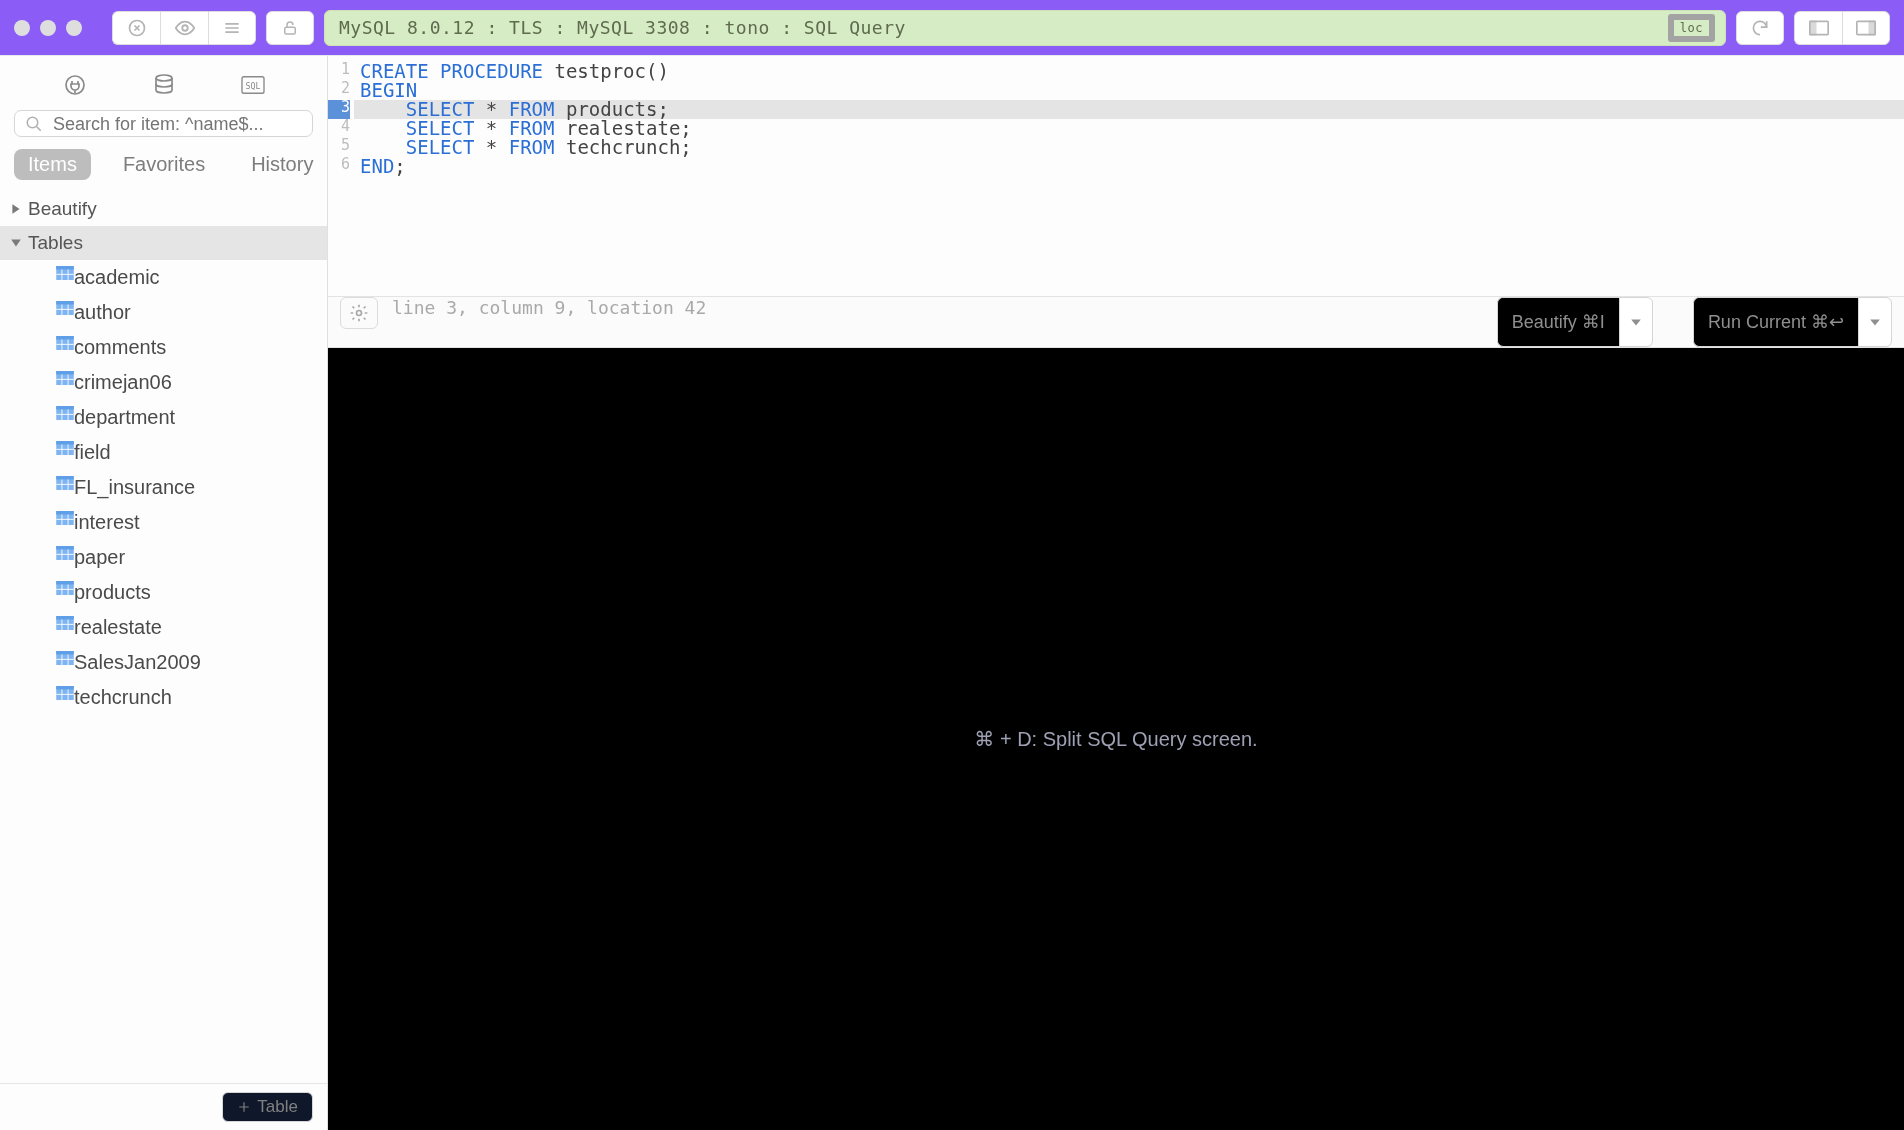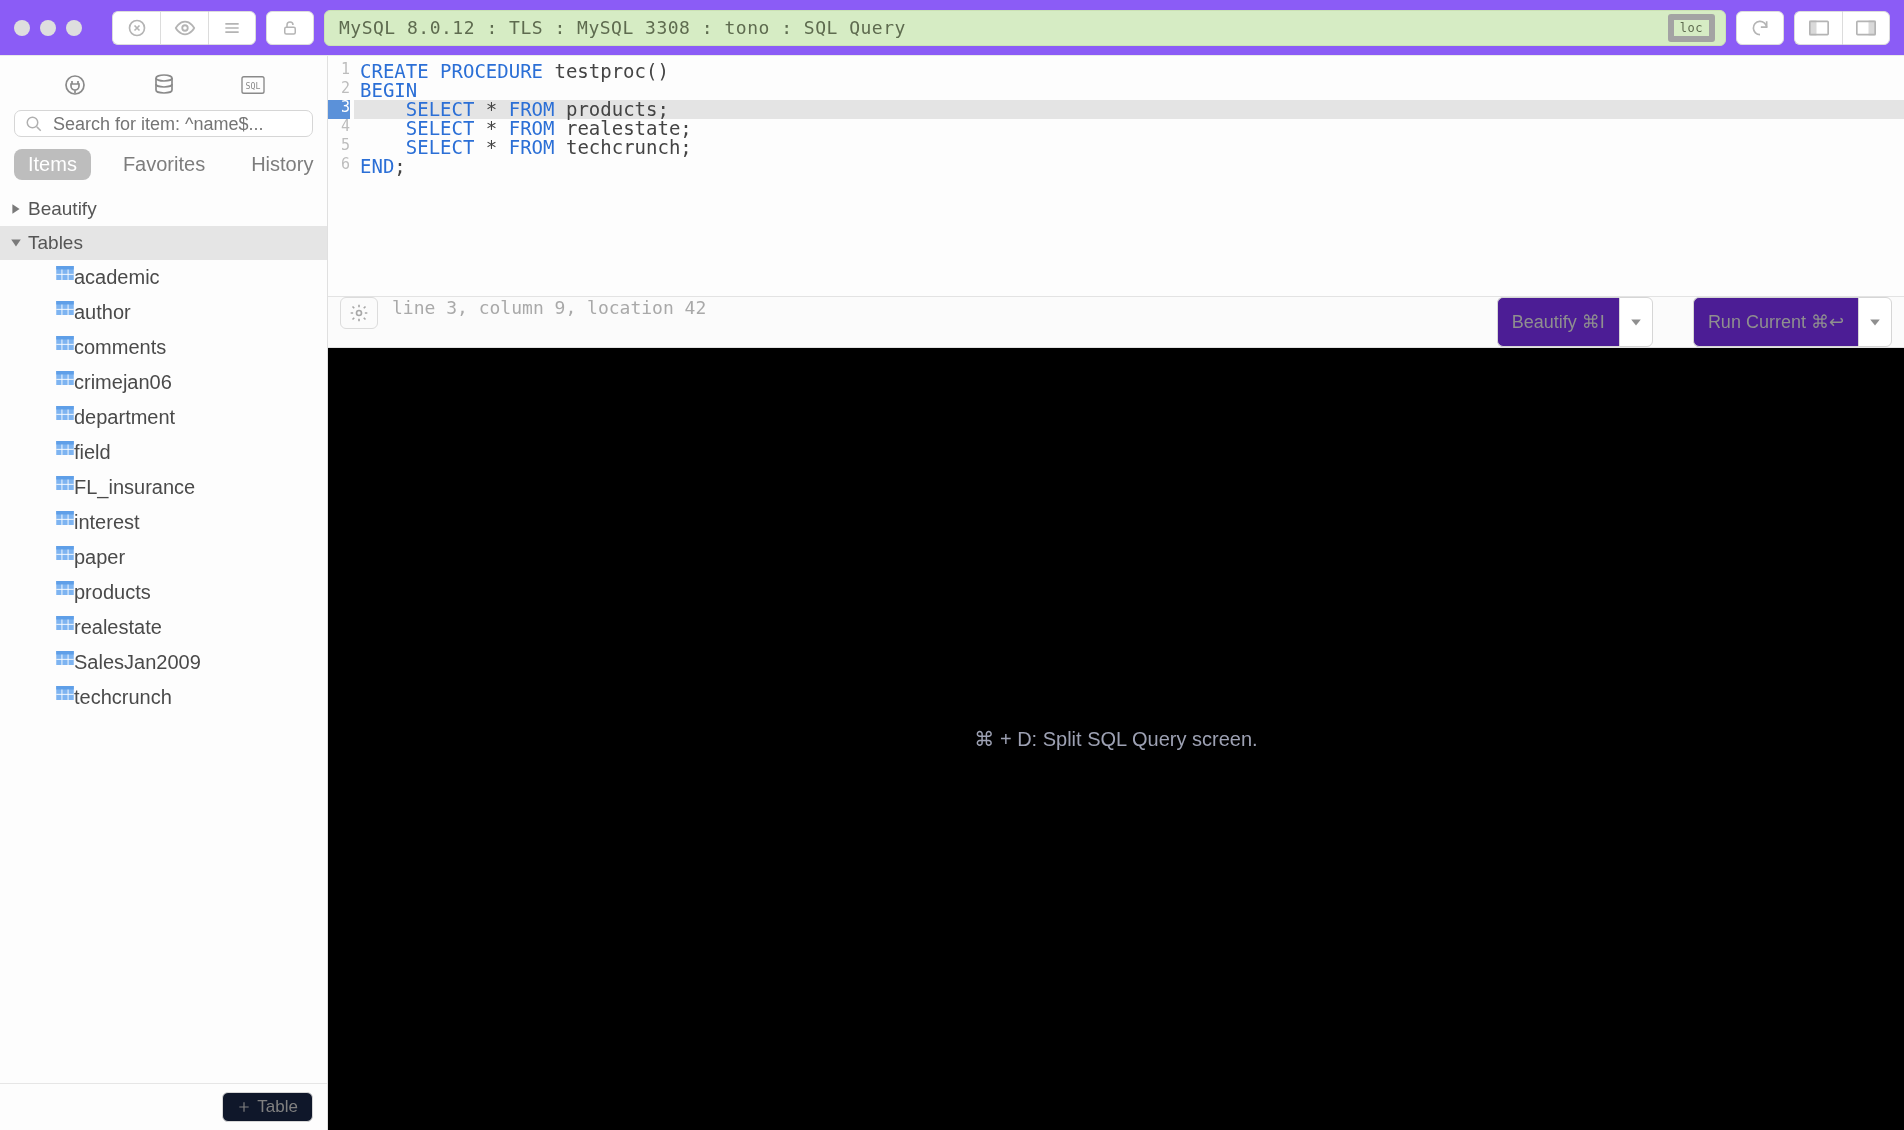--- a/index.html
+++ b/index.html
@@ -290,21 +290,21 @@
     font-family: var(--mono);
     font-size: 18px;
     color: #a9a9a9;
   }
   .status-spacer { flex: 1; }
   .action-group {
     display: inline-flex;
   }
   .action-btn {
     border: 1px solid #d6d6d6;
-    background: #4c1d95;
+    background: #000000;
     color: #8f8f8f;
     font-size: 18px;
     padding: 4px 14px;
     display: inline-flex;
     align-items: center;
     gap: 6px;
     border-radius: 6px 0 0 6px;
     border-right-width: 0;
   }
   .action-caret {

